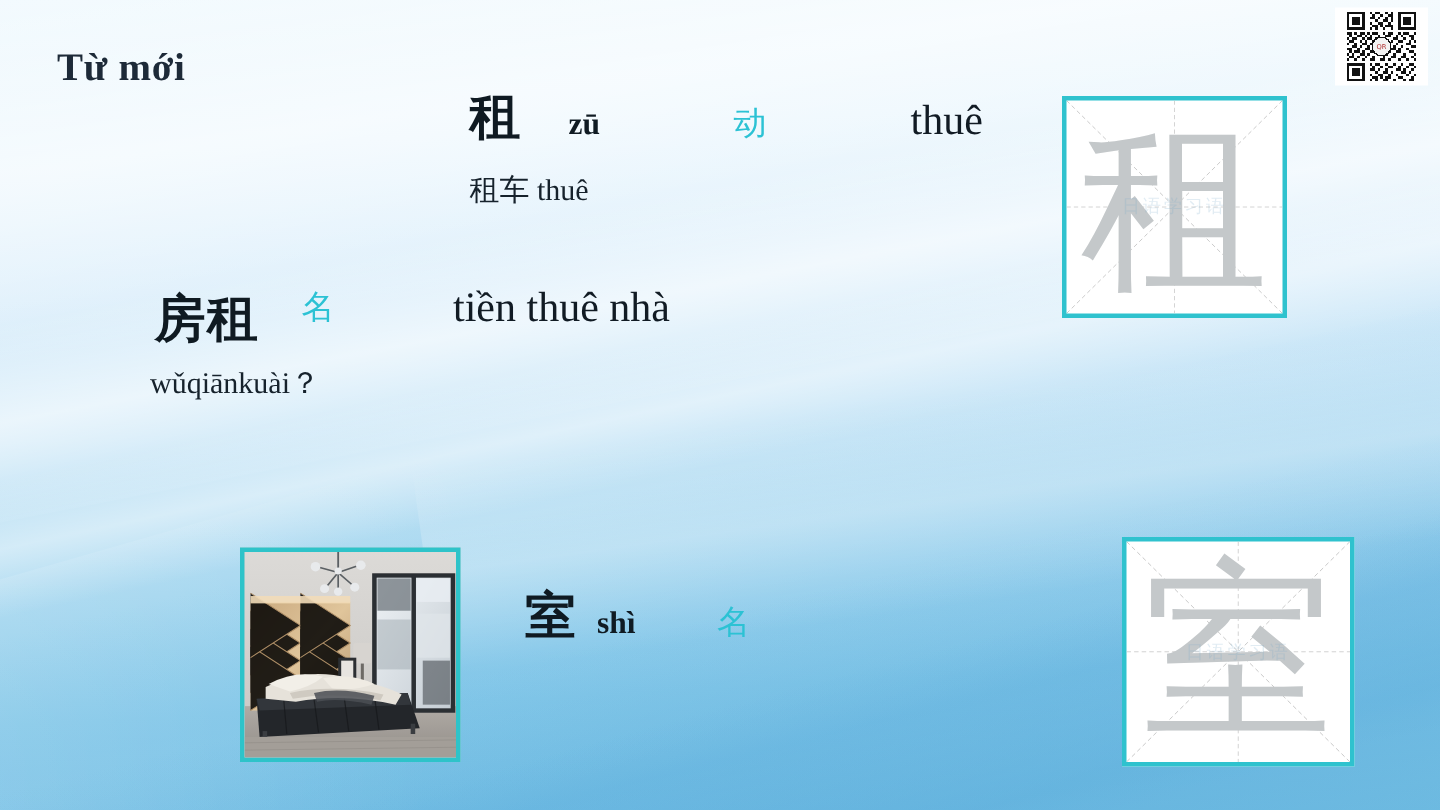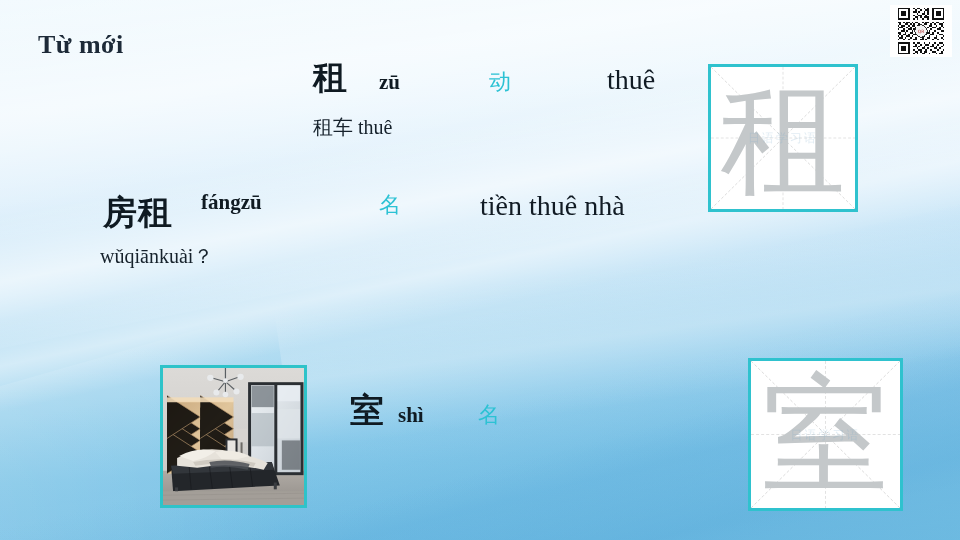--- a/index.html
+++ b/index.html
@@ -370,21 +370,20 @@
       <span class="gloss">thuê</span>
     </div>
   </div>
   <div id="zu-examples">
     <div class="example">租车 thuê</div>
   </div>
 
   <div id="entry-fangzu">
     <div class="row">
       <span id="fz-hz" class="hz headword-hz">房租</span>
-      <span id="fz-py" class="py headword-py">fángzū</span>
       <span id="fz-pos" class="pos">名</span>
       <span class="gloss">tiền thuê nhà</span>
     </div>
   </div>
   <div id="fz-examples">
     <div class="example">wǔqiānkuài？</div>
   </div>
 
   <div id="entry-shi">
     <div class="row">

